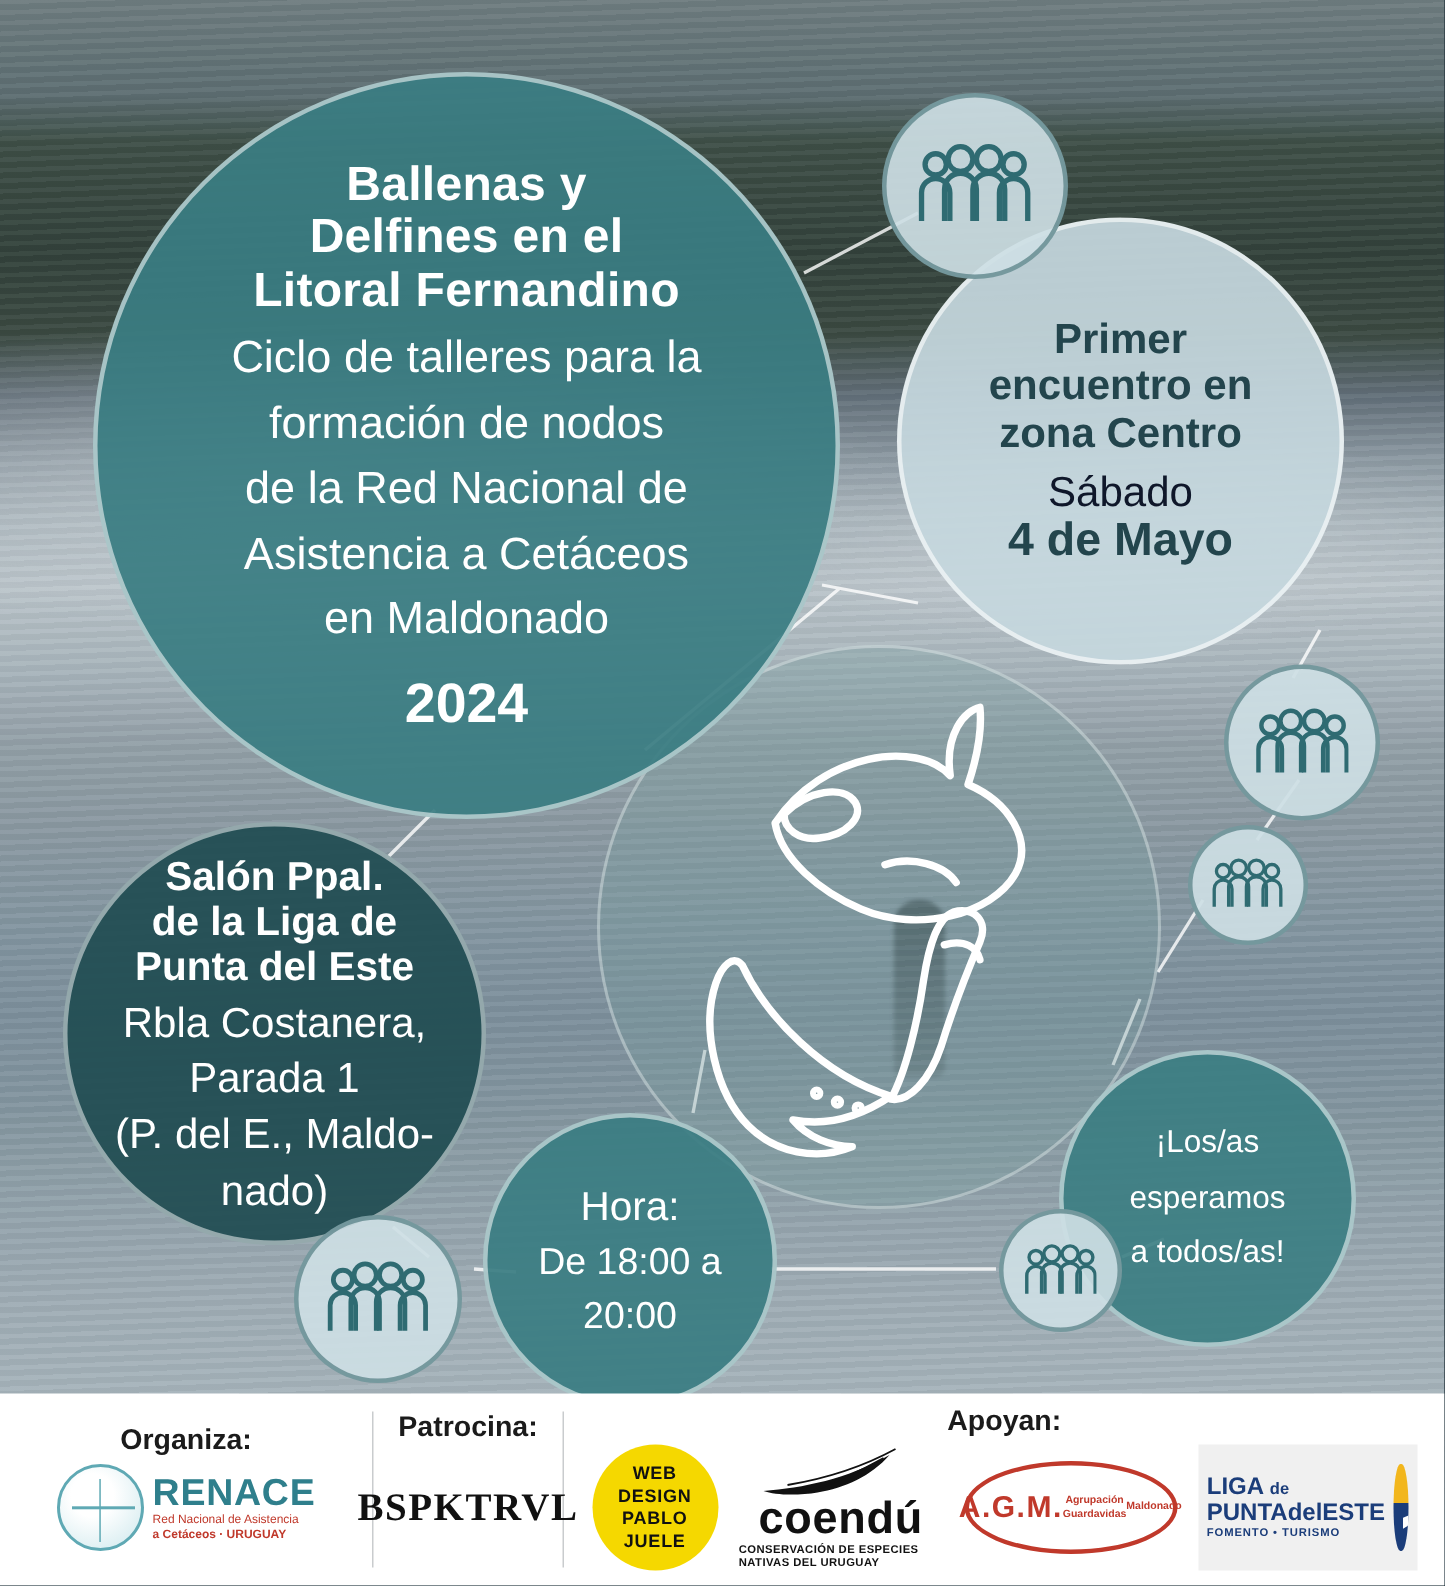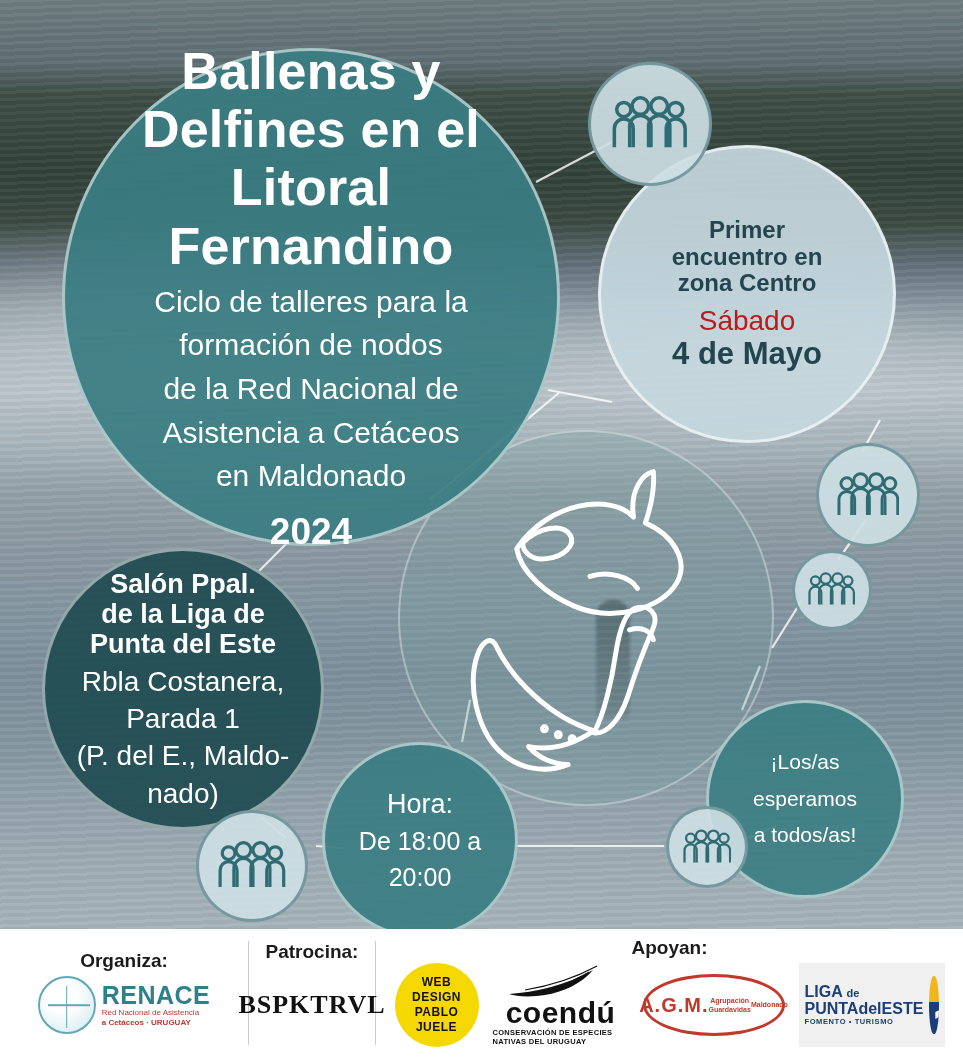--- a/index.html
+++ b/index.html
@@ -71,33 +71,33 @@
     text-align: center;
     color: #ffffff;
     line-height: 1.12;
   }
   .b-main {
     left: 62px; top: 48px; width: 498px; height: 498px;
     background: rgba(58,125,130,.93);
     border: 3px solid rgba(255,255,255,.55);
     padding: 0 36px;
   }
-  .b-main .t1 { font-size: 52px; font-weight: bold; letter-spacing: .2px; }
+  .b-main .t1 { font-size: 32px; font-weight: bold; letter-spacing: .2px; }
   .b-main .t2 { font-size: 30px; margin-top: 10px; }
   .b-main .t3 { font-size: 37px; font-weight: bold; margin-top: 18px; }
 
   .b-date {
     left: 598px; top: 145px; width: 298px; height: 298px;
     background: rgba(197,215,222,.93);
     border: 3px solid rgba(255,255,255,.6);
     color: #22414a;
     padding: 0 18px;
   }
-  .b-date .t1 { font-size: 24px; font-weight: bold; color: #23454d; }
-  .b-date .t2 { font-size: 28px; margin-top: 8px; color: #b91c1c; }
+  .b-date .t1 { font-size: 28px; font-weight: bold; color: #23454d; }
+  .b-date .t2 { font-size: 28px; margin-top: 8px; color: #0f172a; }
   .b-date .t3 { font-size: 31px; font-weight: bold; color: #23454d; }
 
   .b-place {
     left: 42px; top: 548px; width: 282px; height: 282px;
     background: rgba(32,76,82,.93);
     border: 3px solid rgba(255,255,255,.5);
     padding: 0 18px;
   }
   .b-place .t1 { font-size: 27px; font-weight: bold; }
   .b-place .t2 { font-size: 28px; margin-top: 6px; }

